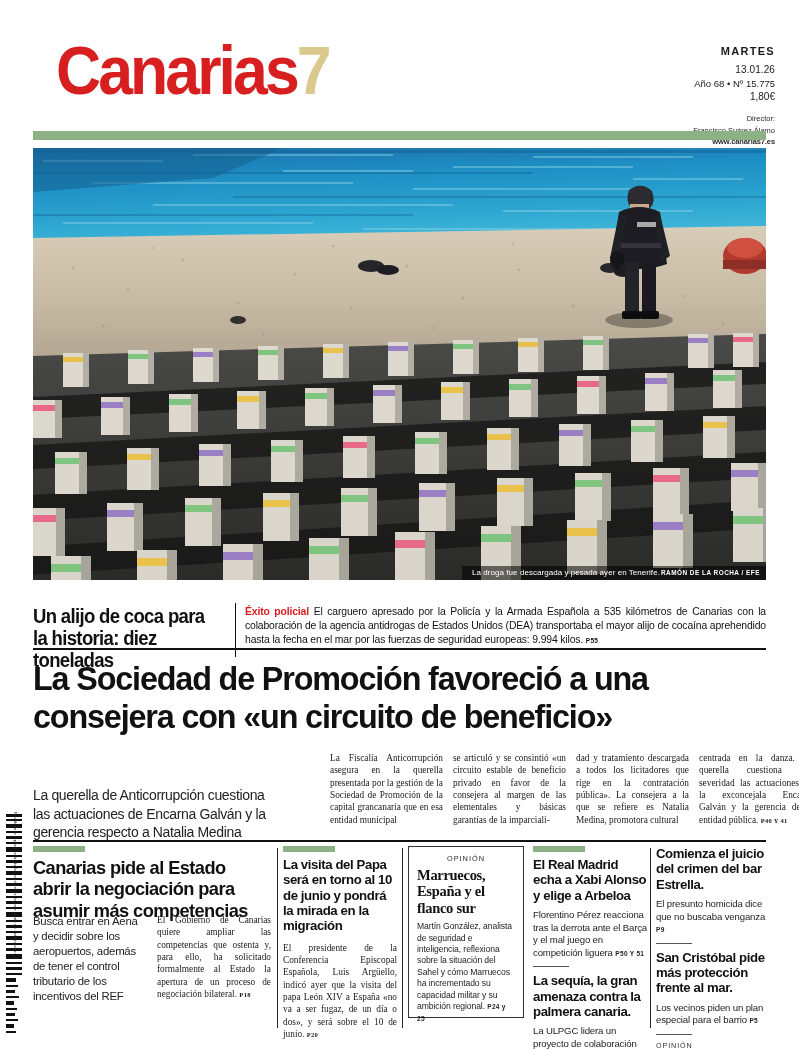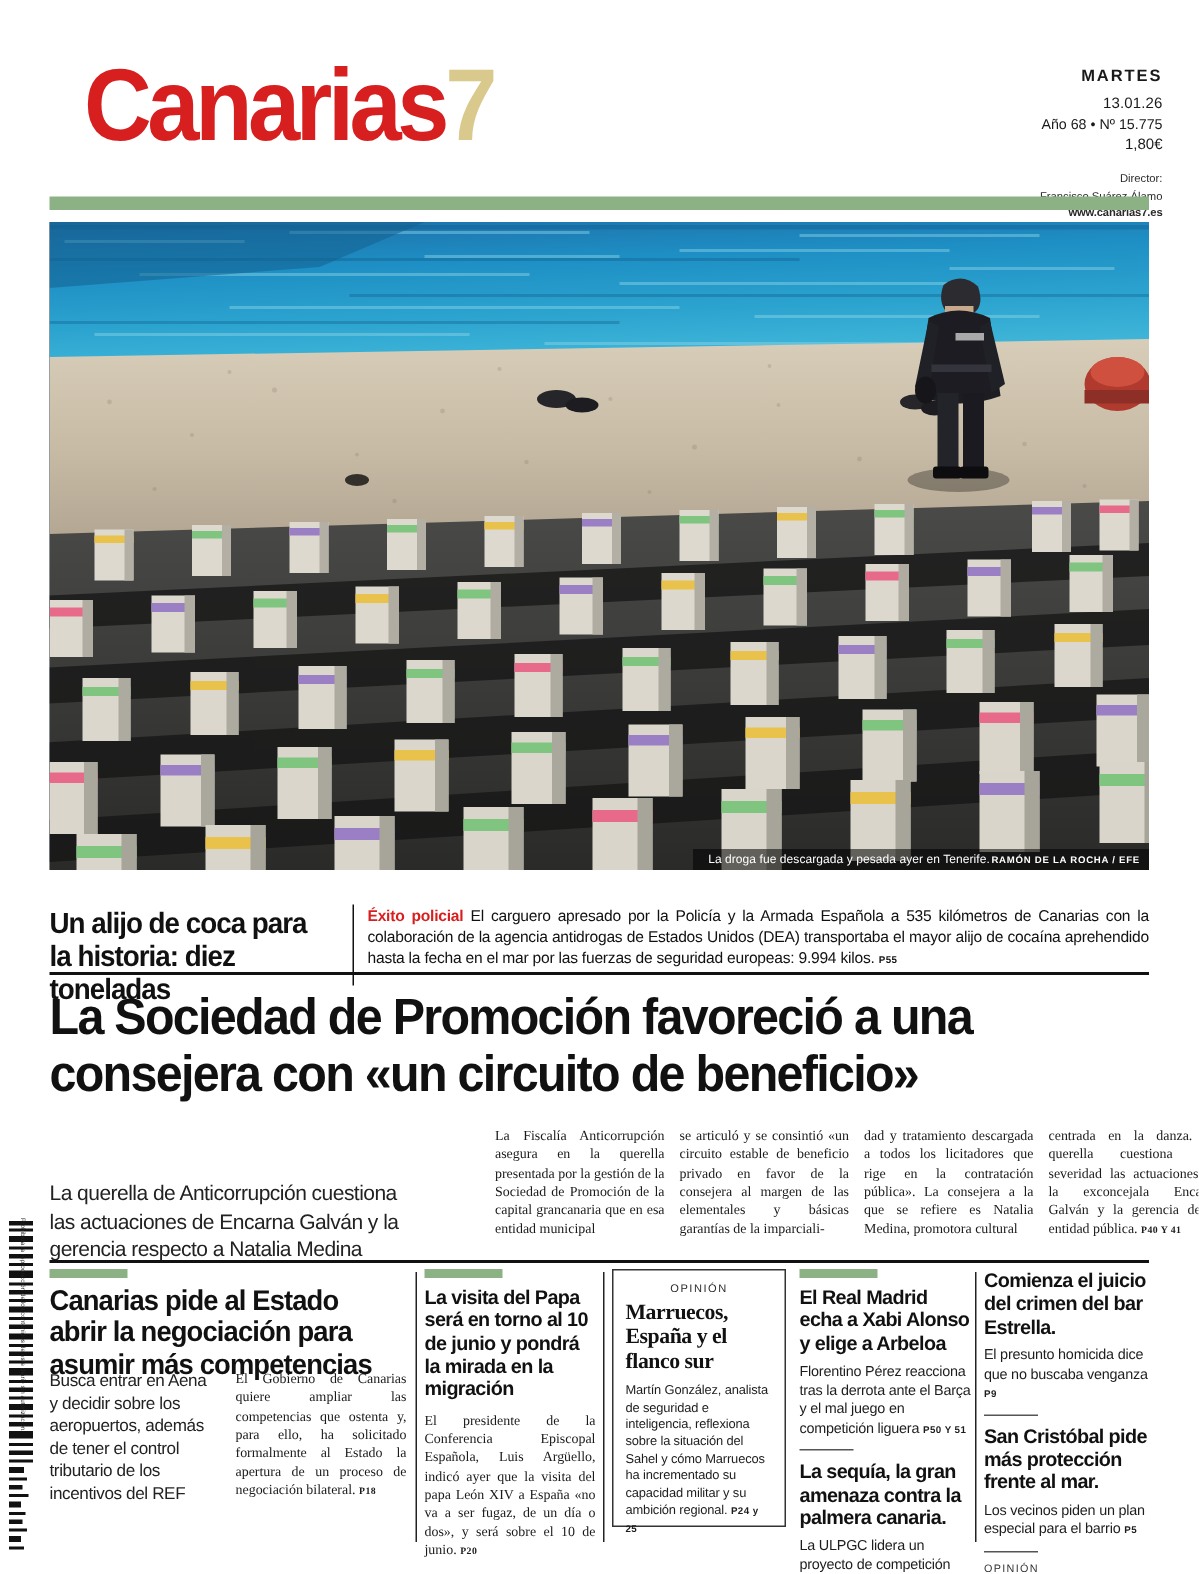--- a/index.html
+++ b/index.html
@@ -859,21 +859,21 @@
       <div class="bhead-m">El Real Madrid echa a Xabi Alonso y elige a Arbeloa</div>
       <div class="bbody-sans">
         <span>Florentino Pérez reacciona tras la derrota ante el Barça y el mal juego en competición liguera</span>
         <span class="pref">P50 Y 51</span>
       </div>
       <hr class="hr-thin">
       <div class="bhead-m">
         <span>La sequía, la gran amenaza contra la palmera canaria.</span>
       </div>
       <div class="bbody-sans">
-        <span>La ULPGC lidera un proyecto de competición</span>
+        <span>La ULPGC lidera un proyecto de colaboración</span>
         
       </div>
     </div>
 
     <div class="bcol bcol-e">
       <div>
         <div class="bhead-m">Comienza el juicio del crimen del bar Estrella.</div>
         <div class="bbody-sans">
           <span>El presunto homicida dice que no buscaba venganza</span>
           <span class="pref">P9</span>

